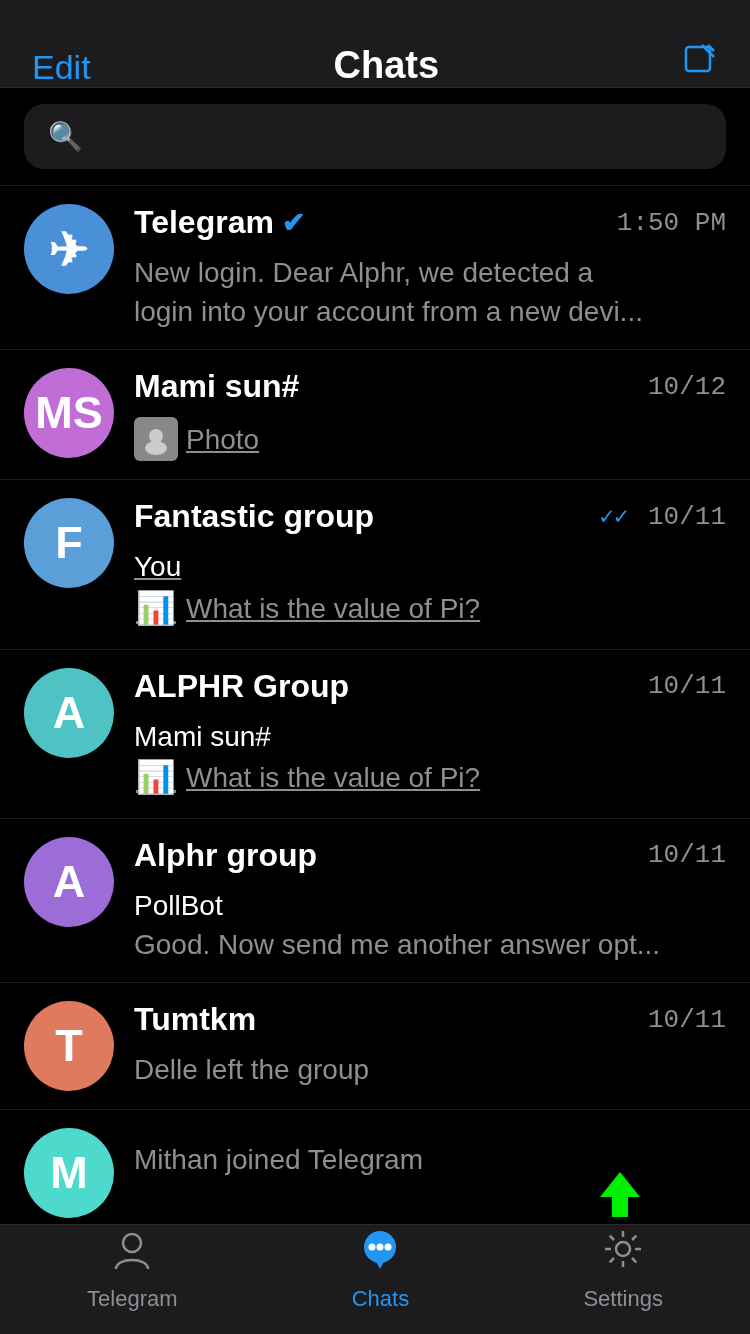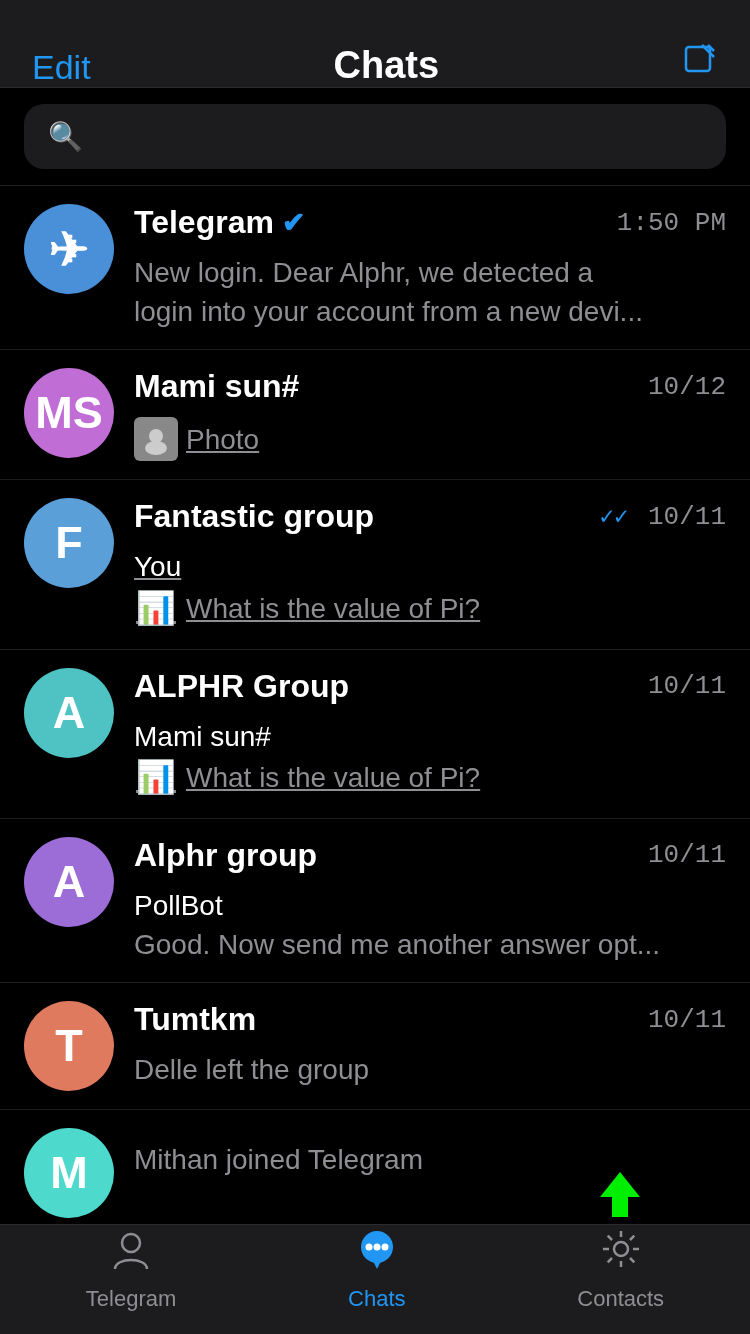--- a/index.html
+++ b/index.html
@@ -399,15 +399,15 @@
     </span>
     <span class="tab-label" style="color:#2196f3;">Chats</span>
   </div>
   <div class="tab-item tab-inactive">
     <span class="tab-icon">
       <svg width="44" height="44" viewBox="0 0 44 44">
         <circle cx="22" cy="22" r="7" stroke="#8e8e93" stroke-width="2.5" fill="none"></circle>
         <path d="M22 4 L22 10 M22 34 L22 40 M4 22 L10 22 M34 22 L40 22 M8.7 8.7 L13 13 M31 31 L35.3 35.3 M35.3 8.7 L31 13 M13 31 L8.7 35.3" stroke="#8e8e93" stroke-width="2.5"></path>
       </svg>
     </span>
-    <span class="tab-label">Contacts</span>
+    <span class="tab-label">Settings</span>
   </div>
 </div>
 
 </body></html>

